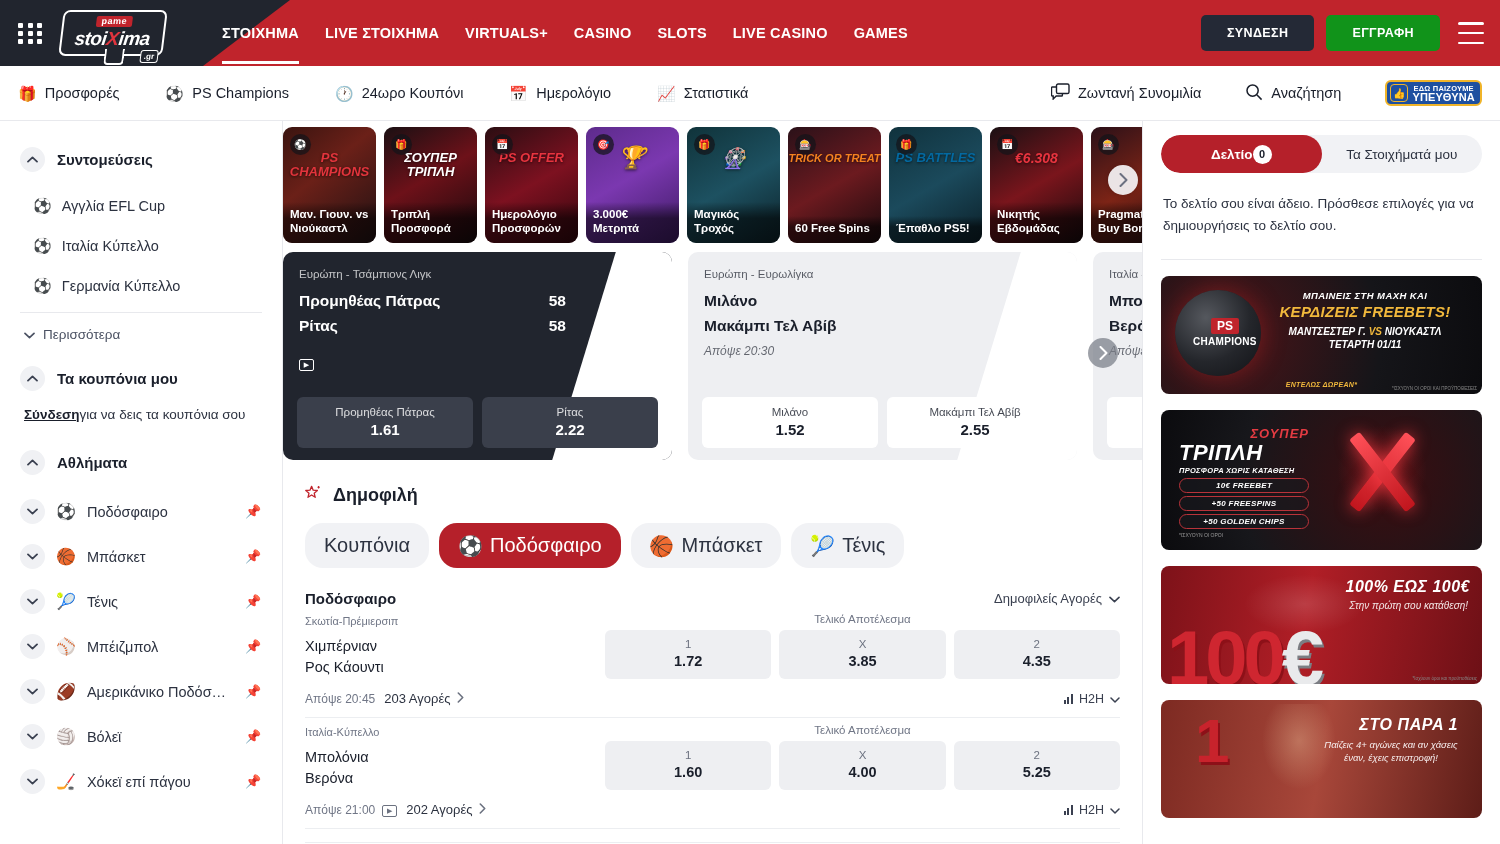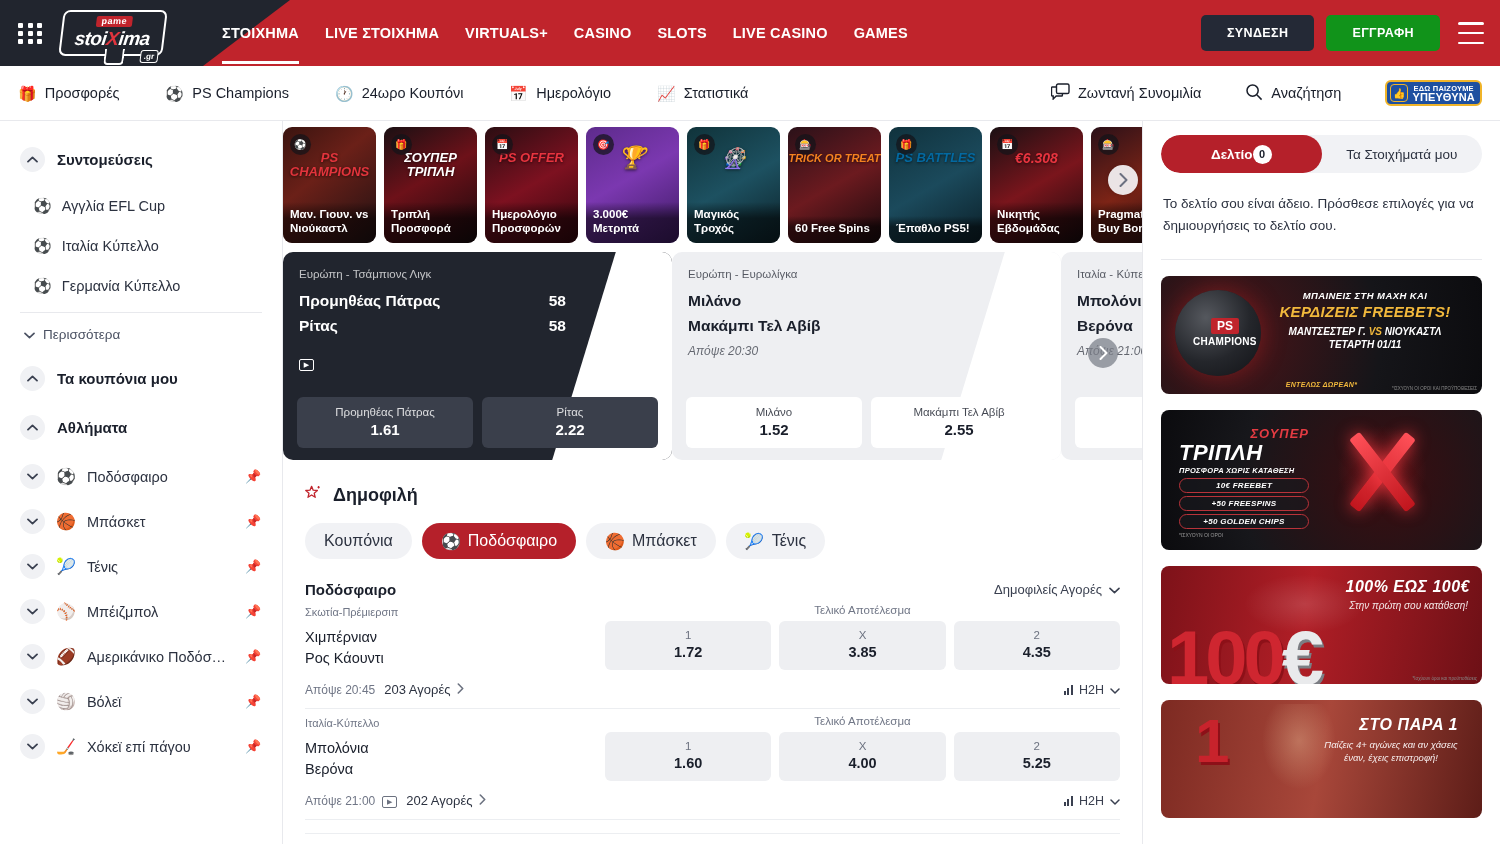--- a/index.html
+++ b/index.html
@@ -200,21 +200,21 @@
   .tile-next {
     position:absolute; right: 4px; top: 44px; z-index: 8;
     width: 30px; height:30px; border-radius:50%; background: rgba(245,245,247,.92);
     display:flex; align-items:center; justify-content:center;
     color:#6b7080; font-size: 14px; cursor:pointer;
     box-shadow: 0 1px 5px rgba(0,0,0,.18);
   }
 
   
   .featstrip { position: relative; margin-top: 5px; height: 212px; padding-left: 0; }
-  .featrow { display:flex; gap: 0; }
+  .featrow { display:flex; gap: 16px; }
   .fcard {
     position:relative; width: 389px; flex:0 0 389px; height: 208px;
     border-radius: 10px; padding: 16px 16px 14px 16px;
     overflow:hidden;
   }
   .fcard.dark { background:#21252e; color:#fff; }
   .fcard.light { background:#eeeff2; color:#1a1f2b; }
   .fcard .slash {
     position:absolute; top:0; bottom:0; right:-40px; width: 150px;
     transform: skewX(-17deg);
@@ -241,23 +241,23 @@
     width: 30px; height:30px; border-radius:50%; background: rgba(120,125,135,.72);
     display:flex; align-items:center; justify-content:center; color:#fff; font-size:14px; cursor:pointer;
   }
 
   
   .popular { padding: 20px 22px 0 22px; }
   .pop-title { display:flex; align-items:center; gap: 10px; font-size: 18px; font-weight: 700; }
   .pop-title .star { color:#c0242c; font-size: 17px; }
   .chips { display:flex; gap: 10px; margin-top: 16px; }
   .chip {
-    height: 36px; border-radius: 18px; background:#f1f2f5; color:#2c3240;
+    height: 45px; border-radius: 18px; background:#f1f2f5; color:#2c3240;
     display:flex; align-items:center; gap:7px; padding: 0 19px;
-    font-size: 16px; cursor:pointer; border:none; font-family: inherit;
+    font-size: 20px; cursor:pointer; border:none; font-family: inherit;
   }
   .chip.active { background:#b5202a; color:#fff; }
   .sect-head {
     display:flex; align-items:center; justify-content:space-between;
     margin-top: 22px;
   }
   .sect-name { font-size: 15px; font-weight:700; }
   .markets-sel { font-size: 13px; color:#3a4050; display:flex; align-items:center; gap:7px; cursor:pointer; }
 
   .match {
@@ -510,20 +510,21 @@
 
     <div class="sb-head" style="margin-top:14px">
       <span class="chev-circle">
         <svg width="11" height="7" viewBox="0 0 11 7" fill="none" stroke="#3a4050" stroke-width="1.8" stroke-linecap="round" stroke-linejoin="round">
             <path d="M1 5.6 5.5 1.4 10 5.6"></path>
           </svg>
       </span>
       <span>Τα κουπόνια μου</span>
     </div>
 
+    <div class="sb-note"><a>Σύνδεση</a><span>για να δεις τα κουπόνια σου</span></div>
 
     <div class="sb-head" style="margin-top:24px">
       <span class="chev-circle">
         <svg width="11" height="7" viewBox="0 0 11 7" fill="none" stroke="#3a4050" stroke-width="1.8" stroke-linecap="round" stroke-linejoin="round">
             <path d="M1 5.6 5.5 1.4 10 5.6"></path>
           </svg>
       </span>
       <span>Αθλήματα</span>
     </div>
 

